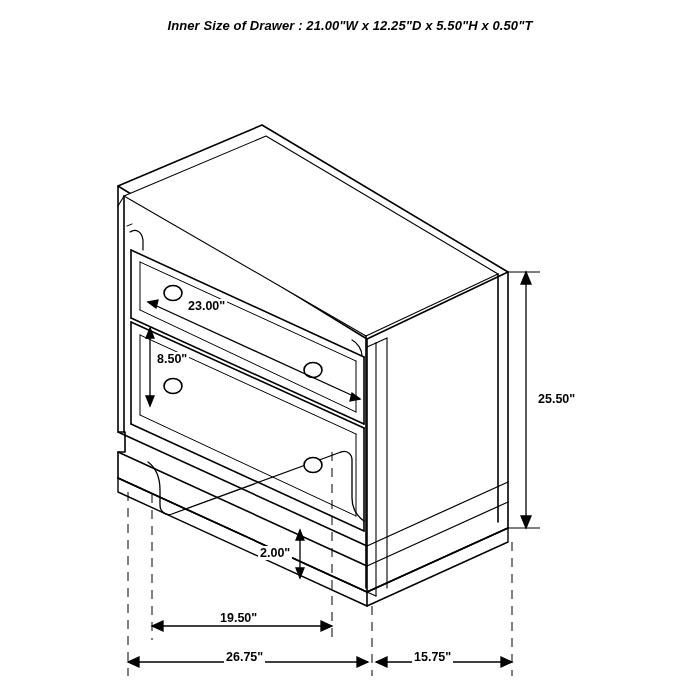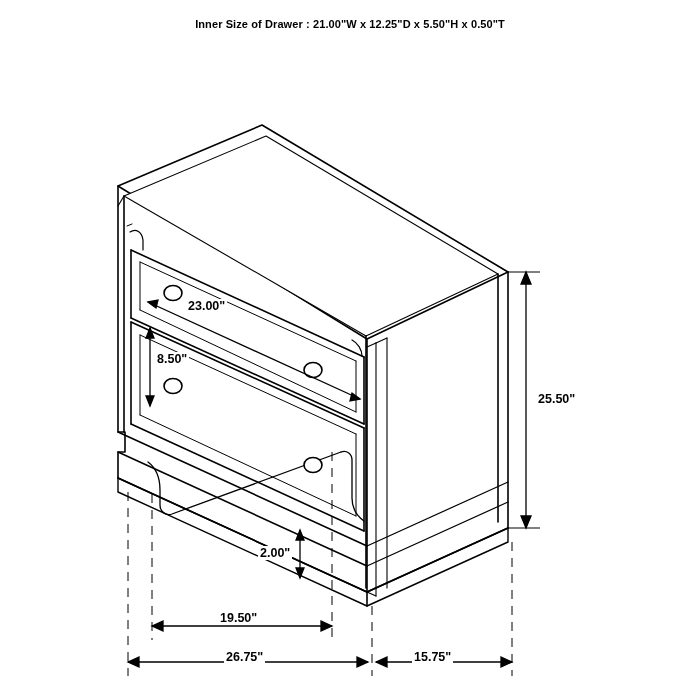--- a/index.html
+++ b/index.html
@@ -19,23 +19,24 @@
     position: relative;
     width: 700px;
     height: 700px;
   }
   #title {
     position: absolute;
     top: 18px;
     left: 0;
     width: 700px;
     text-align: center;
-    font-size: 11px;
+    font-size: 13px;
     font-weight: bold;
     letter-spacing: 0.1px;
+    font-style: italic;
   }
   svg.drawing {
     position: absolute;
     top: 0;
     left: 0;
     width: 700px;
     height: 700px;
   }
   .dim-label {
     position: absolute;

